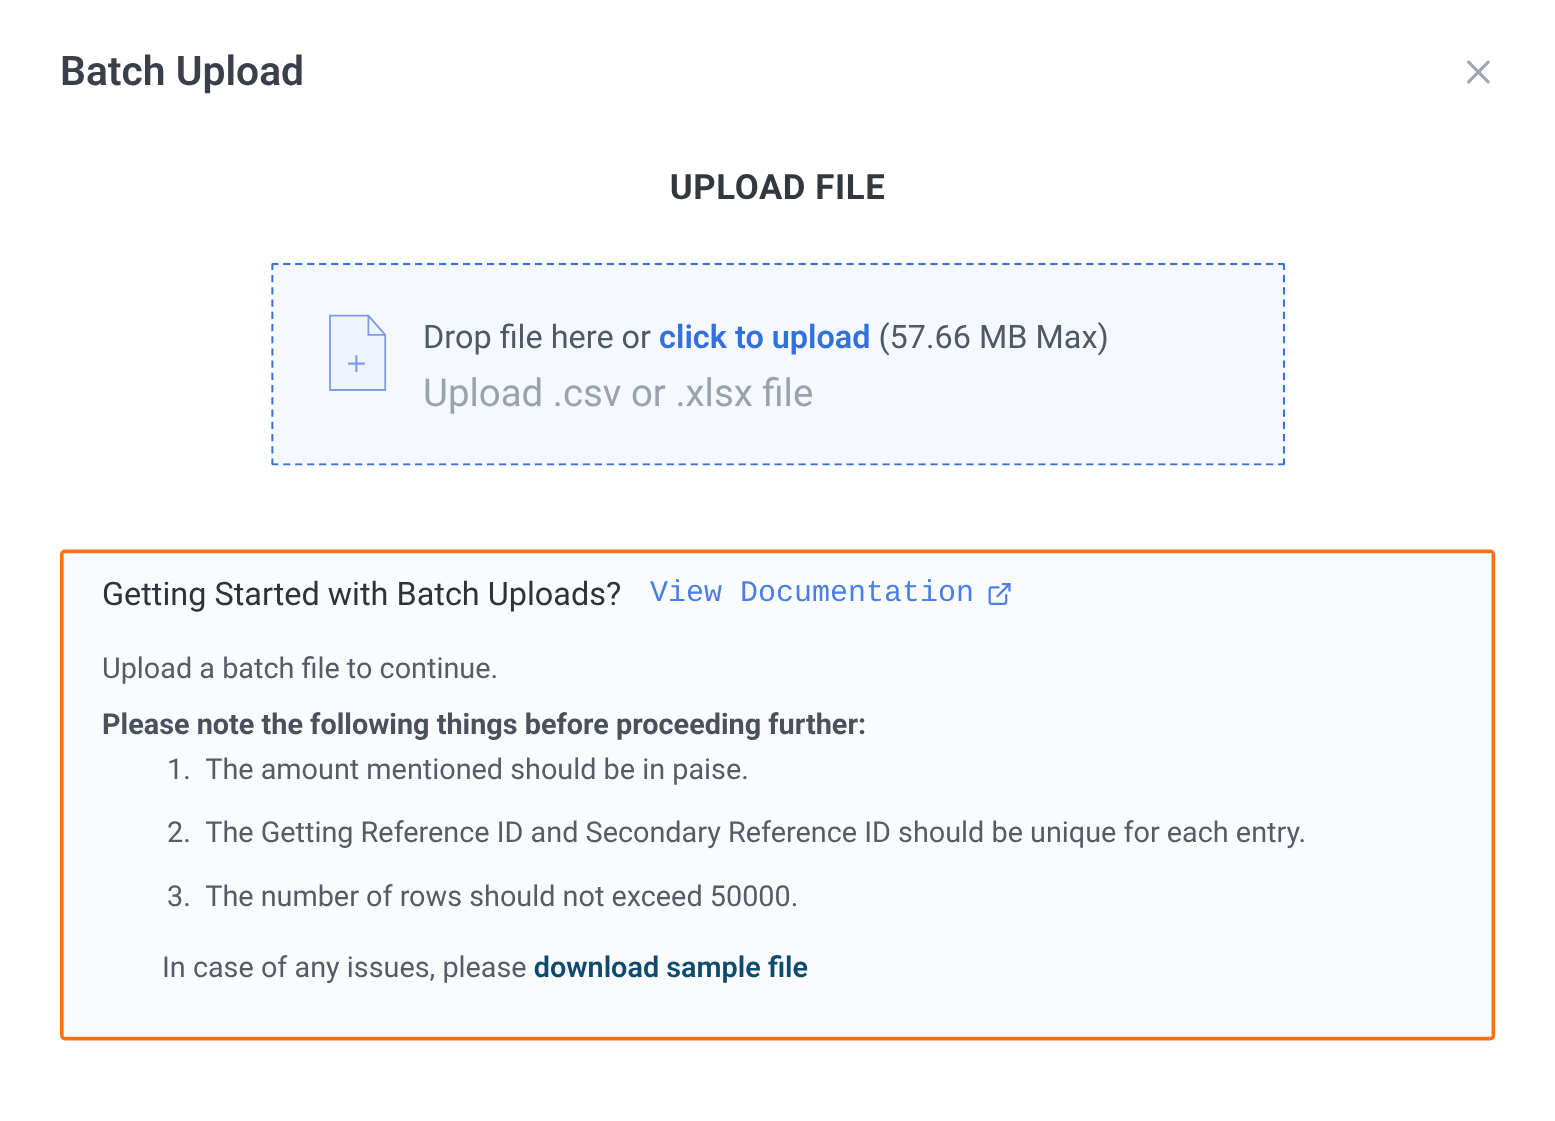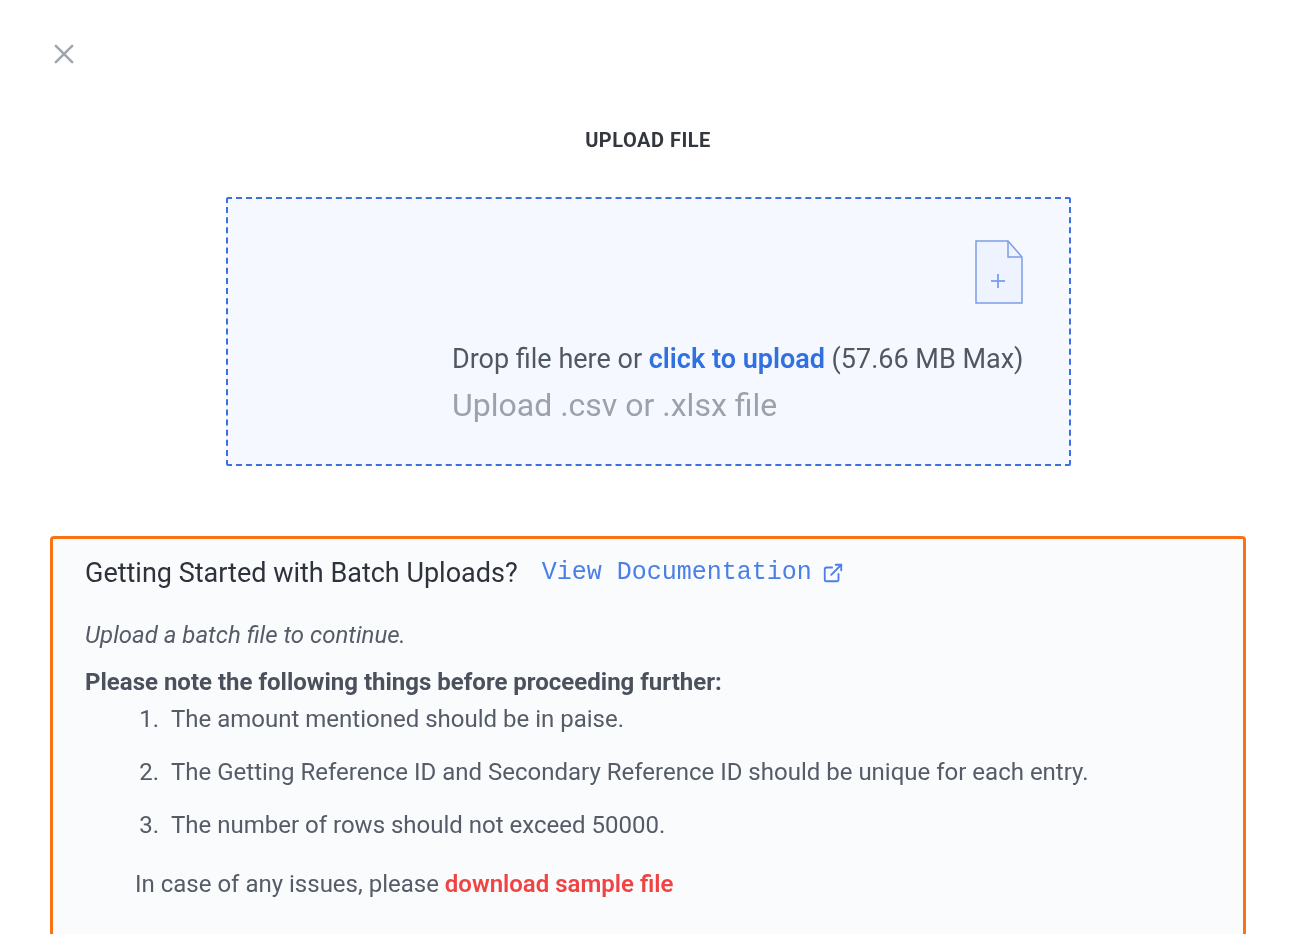--- a/index.html
+++ b/index.html
@@ -35,39 +35,38 @@
     }
     .close-btn svg {
       width: 28px;
       height: 28px;
     }
     .upload-section {
       text-align: center;
       margin-bottom: 70px;
     }
     .upload-heading {
-      font-size: 20px;
+      font-size: 29px;
       font-weight: 700;
       color: #33383f;
       letter-spacing: 0.5px;
       margin-bottom: 45px;
     }
     .dropzone {
       max-width: 845px;
       margin: 0 auto;
       border: 2px dashed #3c6fe0;
       background: #f5f8ff;
       border-radius: 2px;
       padding: 40px 45px;
       display: flex;
-      align-items: flex-end;
+      align-items: flex-start;
       gap: 30px;
       text-align: left;
       cursor: pointer;
-      flex-direction: column;
     }
     .file-icon-wrap {
       flex-shrink: 0;
     }
     .file-icon-wrap svg {
       width: 50px;
       height: 66px;
     }
     .dropzone-text {
       flex: 1;
@@ -117,49 +116,49 @@
       width: 22px;
       height: 22px;
     }
     .info-body {
       font-size: 24px;
       color: #555c68;
       line-height: 1.55;
     }
     .info-intro {
       margin-bottom: 10px;
-      font-style: italic;
     }
     .info-note {
       font-weight: 700;
       color: #4b515c;
       margin-bottom: 0;
     }
     .info-list {
       list-style: decimal;
       padding-left: 80px;
       margin-bottom: 22px;
     }
     .info-list li {
       margin-bottom: 16px;
       padding-left: 6px;
     }
     .info-footer {
       padding-left: 50px;
     }
     .dl-link {
-      color: #ef4444;
+      color: #0c4a6e;
       font-weight: 600;
       cursor: pointer;
     }
   </style>
 </head>
 <body>
 
 <div class="header">
+  <h1 class="page-title">Batch Upload</h1>
   <div class="close-btn">
     <svg viewBox="0 0 24 24" fill="none" stroke="currentColor" stroke-width="2.2" stroke-linecap="round">
       <line x1="5" y1="5" x2="19" y2="19"></line>
       <line x1="19" y1="5" x2="5" y2="19"></line>
     </svg>
   </div>
 </div>
 
 <div class="upload-section">
   <div class="upload-heading">UPLOAD FILE</div>

